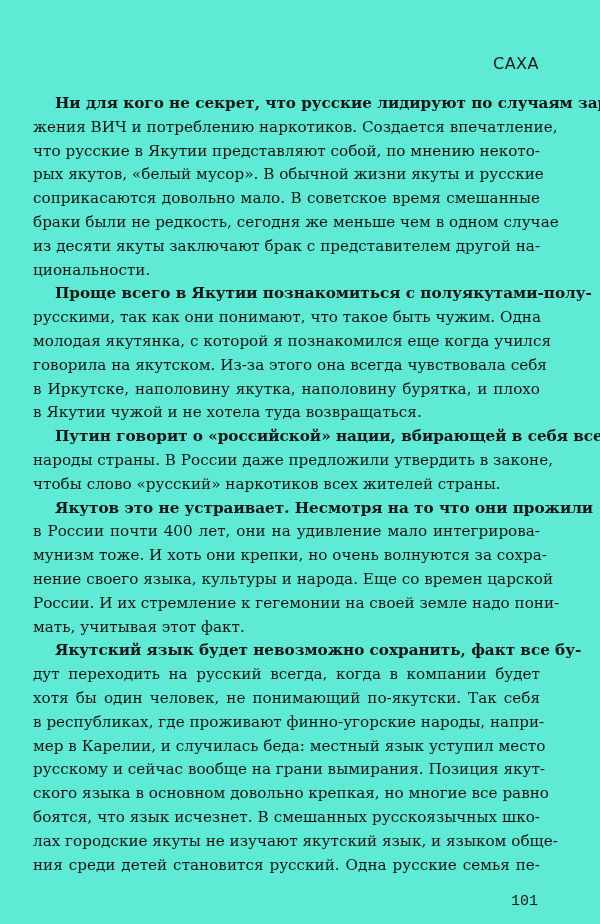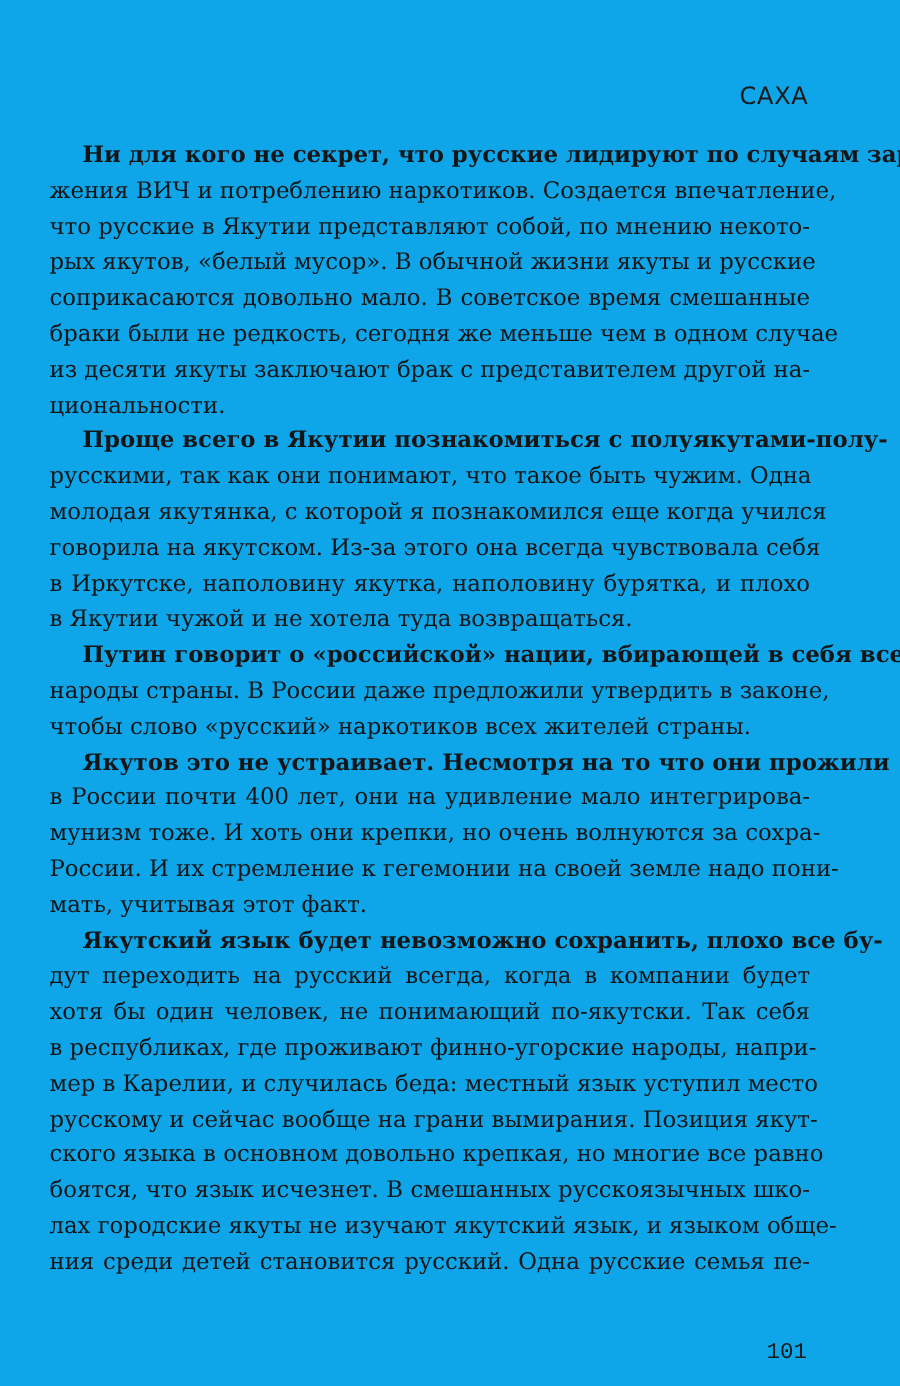--- a/index.html
+++ b/index.html
@@ -1,17 +1,17 @@
 <!DOCTYPE html>
 <html><head>
 <meta charset="utf-8">
 <style>
   html, body { margin: 0; padding: 0; background: #ffffff; }
   body { width: 600px; height: 924px; position: relative; overflow: hidden; }
-  .page { position: absolute; left: 0; top: 0; width: 600px; height: 924px; background: #0ea5e9; }
+  .page { position: absolute; left: 0; top: 0; width: 600px; height: 924px; background: #5eead4; }
   .header {
     position: absolute; top: 54px; right: 61px;
     font-family: "DejaVu Sans", sans-serif; font-size: 16px; color: #1a1a1a;
     letter-spacing: 0.5px;
   }
   .body-text {
     position: absolute; left: 33px; top: 92px; width: 507px;
     font-family: "DejaVu Serif", serif; font-size: 15.2px; color: #151515;
     line-height: 23.8px;
   }
@@ -57,26 +57,27 @@
     <div>
       <span class="line indent">Путин говорит о «российской» нации, вбирающей в себя все</span>
       <span class="line">народы страны. В России даже предложили утвердить в законе,</span>
       <span class="line last">чтобы слово «русский» наркотиков всех жителей страны.</span>
     </div>
 
     <div>
       <span class="line indent">Якутов это не устраивает. Несмотря на то что они прожили</span>
       <span class="line">в России почти 400 лет, они на удивление мало интегрирова-</span>
       <span class="line">мунизм тоже. И хоть они крепки, но очень волнуются за сохра-</span>
+      <span class="line">нение своего языка, культуры и народа. Еще со времен царской</span>
       <span class="line">России. И их стремление к гегемонии на своей земле надо пони-</span>
       <span class="line last">мать, учитывая этот факт.</span>
     </div>
 
     <div>
-      <span class="line indent">Якутский язык будет невозможно сохранить, плохо все бу-</span>
+      <span class="line indent">Якутский язык будет невозможно сохранить, факт все бу-</span>
       <span class="line">дут переходить на русский всегда, когда в компании будет</span>
       <span class="line">хотя бы один человек, не понимающий по-якутски. Так себя</span>
       <span class="line">в республиках, где проживают финно-угорские народы, напри-</span>
       <span class="line">мер в Карелии, и случилась беда: местный язык уступил место</span>
       <span class="line">русскому и сейчас вообще на грани вымирания. Позиция якут-</span>
       <span class="line">ского языка в основном довольно крепкая, но многие все равно</span>
       <span class="line">боятся, что язык исчезнет. В смешанных русскоязычных шко-</span>
       <span class="line">лах городские якуты не изучают якутский язык, и языком обще-</span>
       <span class="line">ния среди детей становится русский. Одна русские семья пе-</span>
     </div>

